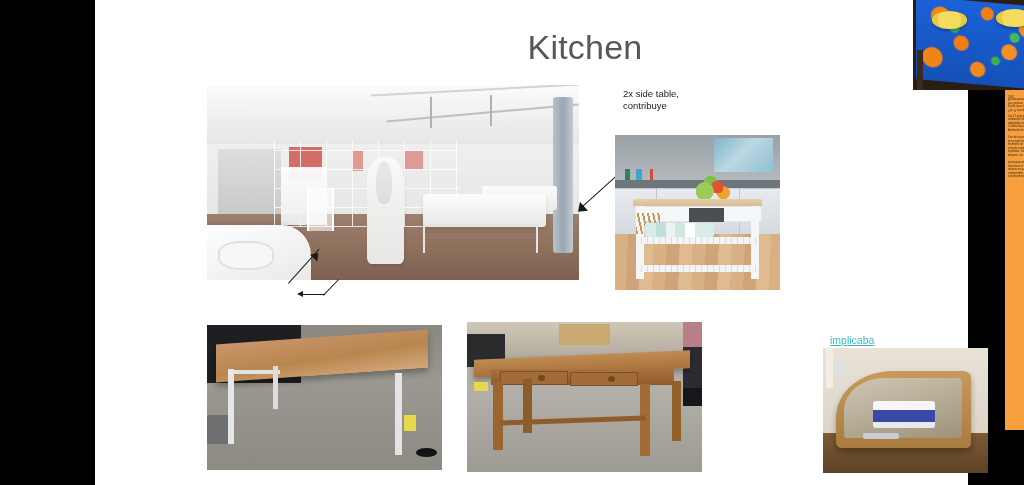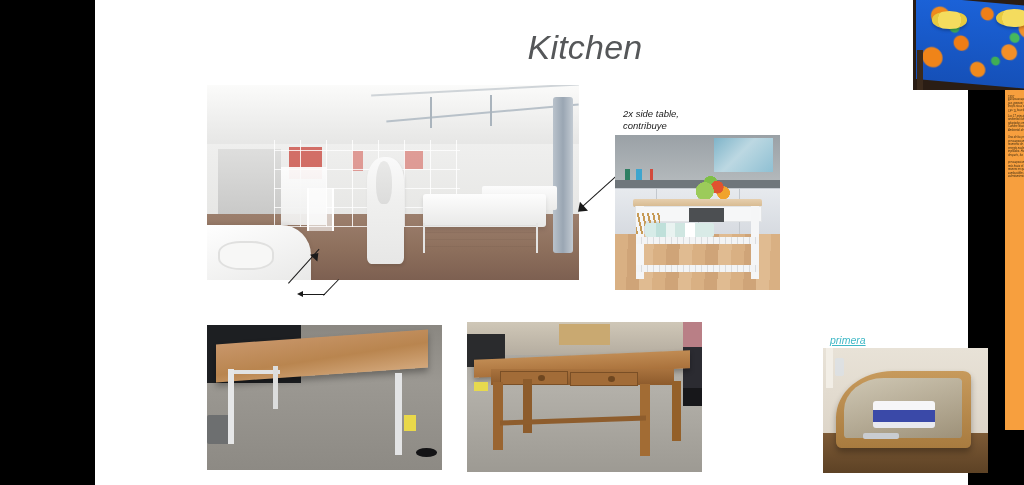--- a/index.html
+++ b/index.html
@@ -1,17 +1,17 @@
 <!DOCTYPE html>
 <html><head>
 <meta charset="utf-8">
 <style>
   html,body{margin:0;padding:0;background:#000;}
   body{width:1024px;height:485px;overflow:hidden;font-family:"Liberation Sans",sans-serif;}
-  .stage{position:relative;width:1024px;height:485px;background:#000;font-style:italic;}
+  .stage{position:relative;width:1024px;height:485px;background:#000;}
   .canvas{position:absolute;left:95px;top:0;width:873px;height:485px;background:#ffffff;}
 
   .slide-title{position:absolute;left:330px;top:28px;width:320px;text-align:center;
     font-size:34px;color:#555759;letter-spacing:.2px;font-weight:400;}
 
   
   .pic{position:absolute;overflow:hidden;background:#ddd;}
 
   
   .render{left:112px;top:85px;width:372px;height:195px;background:#f2f2f0;}
@@ -54,21 +54,21 @@
   .r-shelf{position:absolute;left:20%;top:42%;width:12%;height:30%;
     background:linear-gradient(180deg,#fdfdfd,#efefee);opacity:.95;}
   .r-stool{position:absolute;left:27%;top:53%;width:6%;height:22%;
     border-left:2px solid #fff;border-right:2px solid #fff;background:rgba(255,255,255,.6);}
 
   
   .lead{position:absolute;height:0;border-top:1px solid #1a1a1a;transform-origin:0 0;}
   .arrowhead{position:absolute;width:0;height:0;}
 
   .note{position:absolute;color:#1b1b1b;font-size:9.5px;line-height:11.5px;}
-  .note-side{left:528px;top:108px;width:110px;}
+  .note-side{left:528px;top:88px;width:110px;}
   .note-counter{left:122px;top:287px;width:120px;}
 
   
   .sidetable{left:520px;top:135px;width:165px;height:155px;background:#cfcfcd;}
   .st-wall{position:absolute;left:0;top:0;width:100%;height:30%;
     background:linear-gradient(180deg,#9aa1a6,#b4b9bc);}
   .st-art{position:absolute;left:60%;top:2%;width:36%;height:22%;
     background:linear-gradient(135deg,#7fb4c9,#bcd8e2 45%,#8fc0d3);}
   .st-counter{position:absolute;left:0;top:29%;width:100%;height:5%;background:#6f767b;}
   .st-cab{position:absolute;left:0;top:34%;width:100%;height:30%;
@@ -310,21 +310,21 @@
       <div class="tb-knob1"></div>
       <div class="tb-knob2"></div>
       <div class="tb-legA"></div>
       <div class="tb-legB"></div>
       <div class="tb-legC"></div>
       <div class="tb-legD"></div>
       <div class="tb-stretch"></div>
       <div class="tb-tag"></div>
     </div>
 
-    <a class="link" href="#">primera</a>
+    <a class="link" href="#">implicaba</a>
     <div class="pic breadpic">
       <div class="bb-wall"></div>
       <div class="bb-trim"></div>
       <div class="bb-bottle"></div>
       <div class="bb-surface"></div>
       <div class="bb-body"></div>
       <div class="bb-glass"></div>
       <div class="bb-bread"></div>
       <div class="bb-handle"></div>
     </div>

